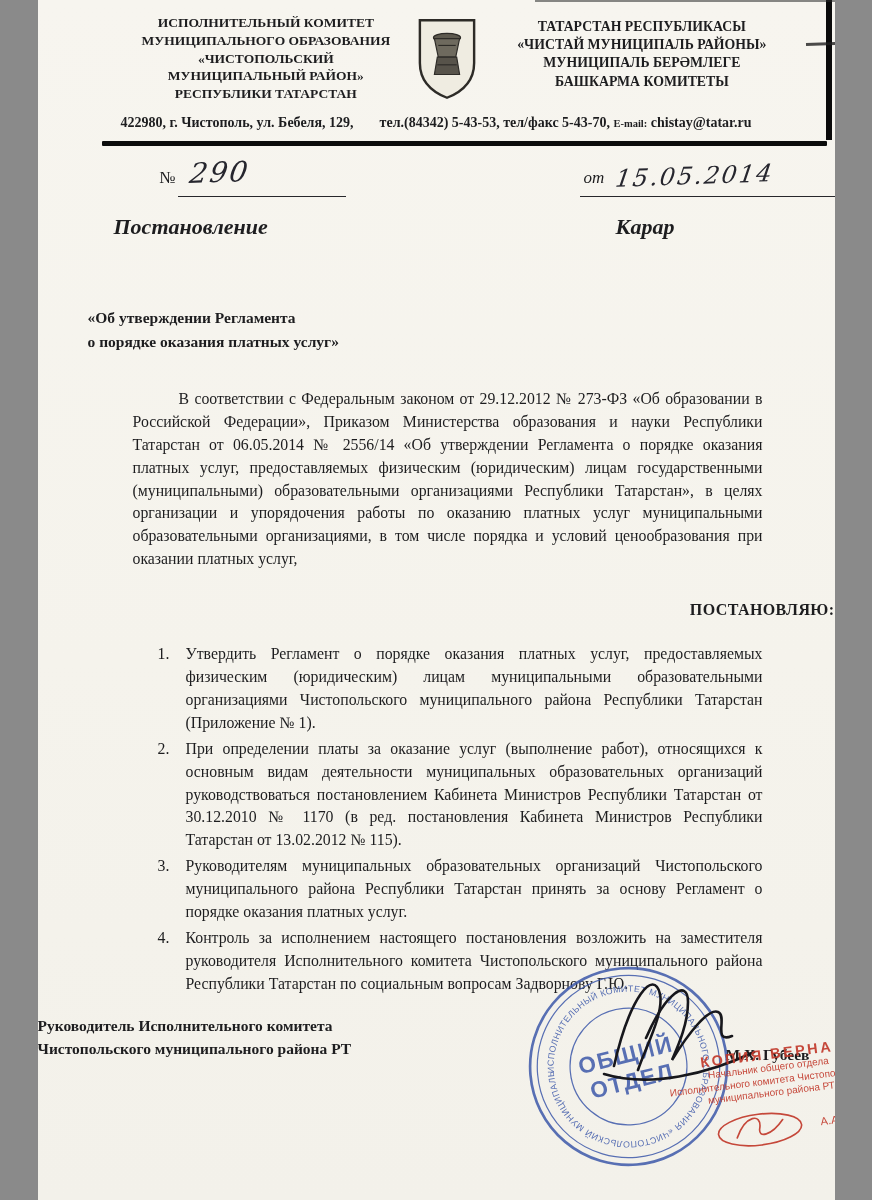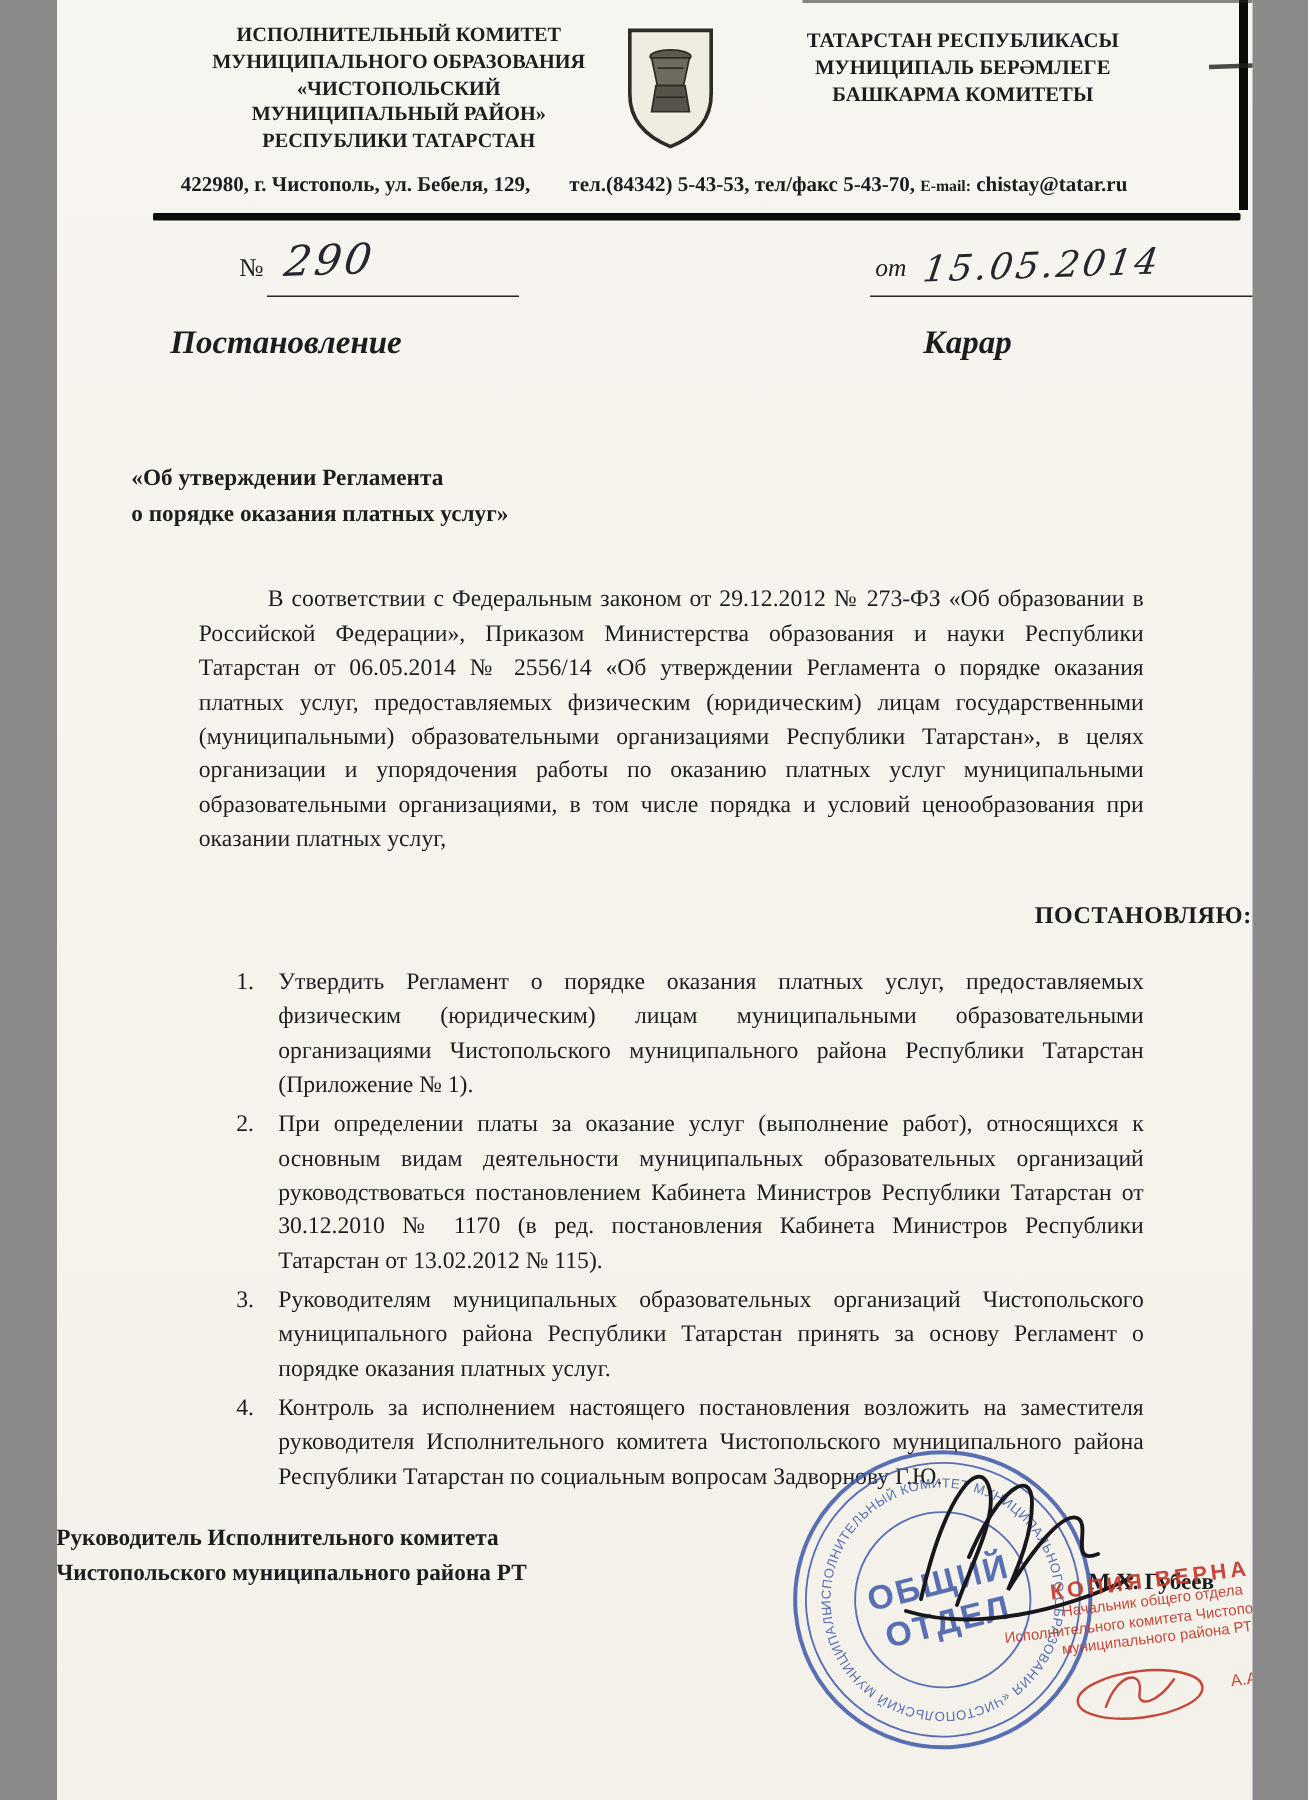--- a/index.html
+++ b/index.html
@@ -154,20 +154,21 @@
           <ellipse cx="32" cy="22" rx="14" ry="4.5"></ellipse>
           <path d="M19 23 L23 42 H41 L45 23 Z" fill="#6e6a5e"></path>
           <path d="M22 42 L19 60 H45 L42 42 Z" fill="#57534a"></path>
           <line x1="23" y1="30" x2="41" y2="30" stroke="#2d2b27"></line>
           <line x1="22" y1="50" x2="42" y2="50" stroke="#2d2b27"></line>
         </g>
       </svg>
     </div>
     <div class="lh-block lh-right">
       <span class="lh-line">ТАТАРСТАН РЕСПУБЛИКАСЫ</span>
+      <span class="lh-line">«ЧИСТАЙ МУНИЦИПАЛЬ РАЙОНЫ»</span>
       <span class="lh-line">МУНИЦИПАЛЬ БЕРӘМЛЕГЕ</span>
       <span class="lh-line">БАШКАРМА КОМИТЕТЫ</span>
     </div>
   </div>
 
   <div class="address-line">
     <span>422980, г. Чистополь, ул. Бебеля, 129,</span><span class="gap"></span><span>тел.(84342) 5-43-53, тел/факс 5-43-70,</span>
     <span class="email-label">E-mail:</span>
     <b>chistay@tatar.ru</b>
   </div>

